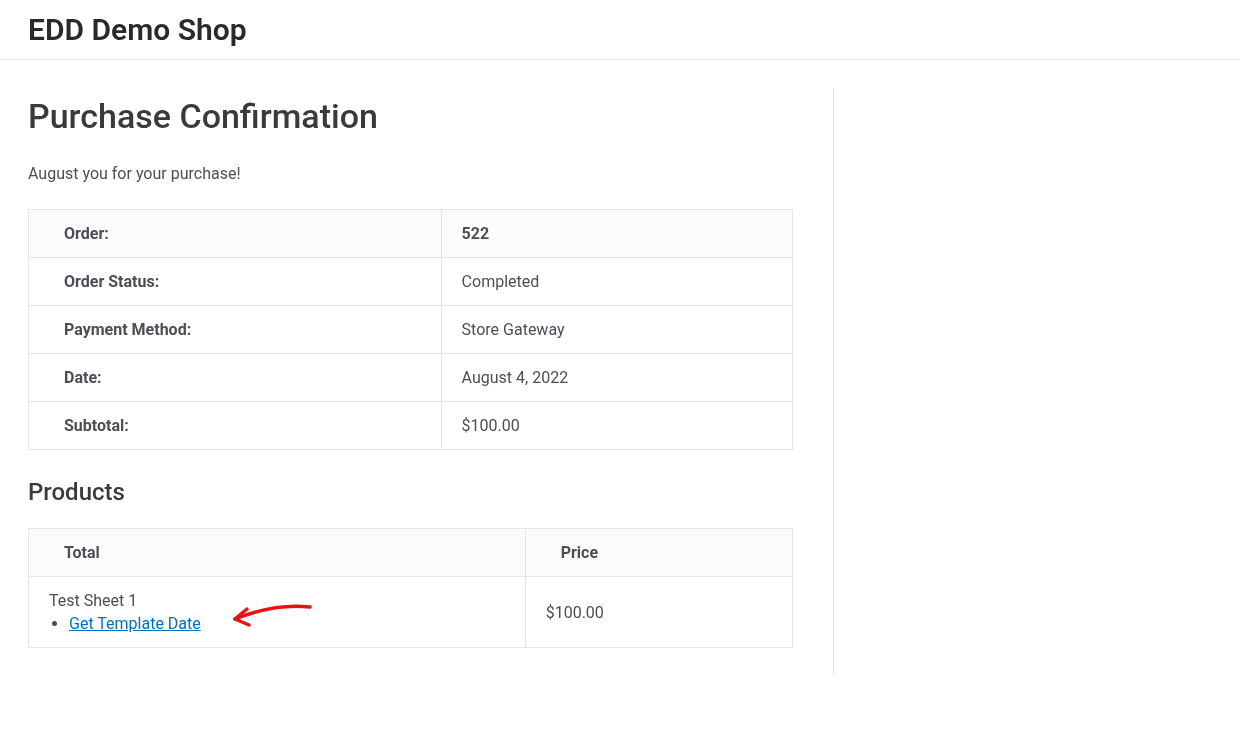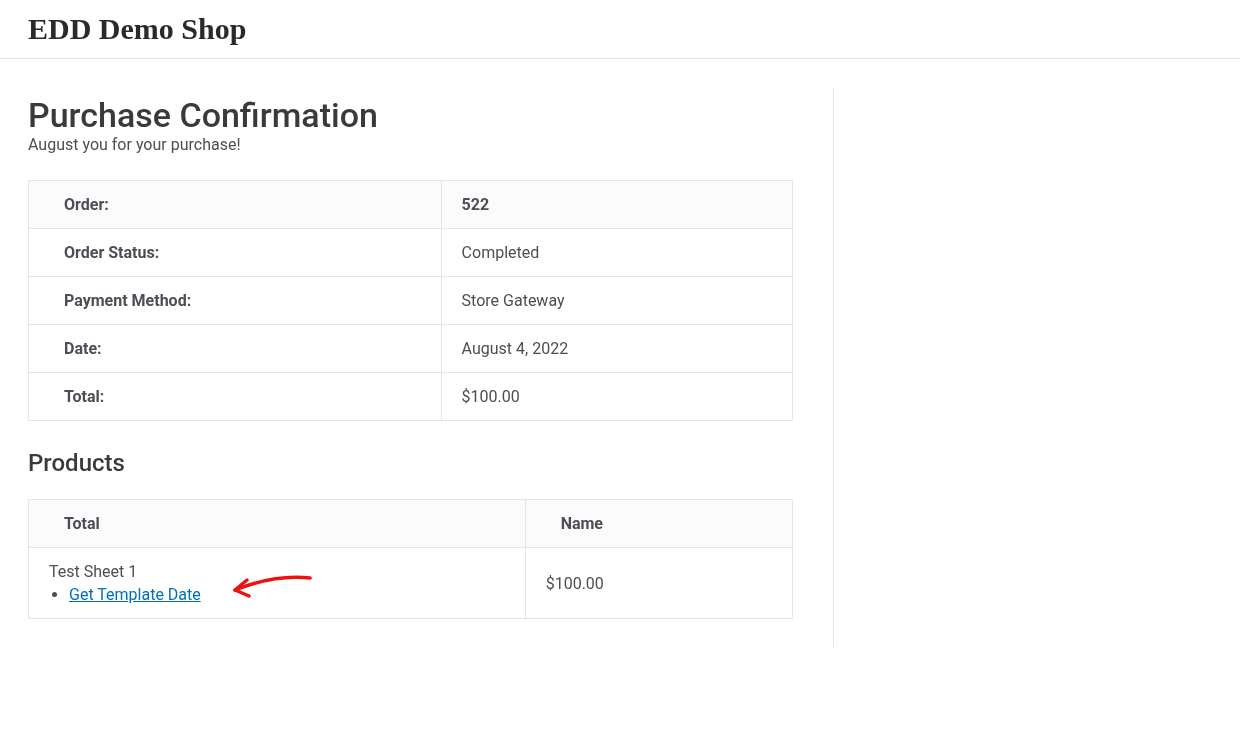--- a/index.html
+++ b/index.html
@@ -16,21 +16,20 @@
       display: flex;
       justify-content: space-between;
       align-items: center;
       padding: 12px 28px;
       border-bottom: 1px solid #e5e5e5;
     }
     .site-title {
       font-size: 30px;
       font-weight: 600;
       color: #2a2a2a;
-      font-family: Liberation Serif, serif;
     }
     .nav {
       display: flex;
       gap: 32px;
       align-items: center;
     }
     .nav a {
       color: #0170b9;
       text-decoration: none;
       font-size: 16px;
@@ -57,20 +56,21 @@
     .sidebar {
       flex: 1;
       border-left: 1px solid #e5e5e5;
       min-height: 560px;
     }
     h1.page-title {
       font-size: 34px;
       font-weight: 500;
       color: #3a3a3a;
       margin-top: 8px;
+      margin-bottom: 28px;
     }
     .thank-you {
       font-size: 16px;
       color: #4b4f55;
       margin-bottom: 26px;
     }
     table {
       width: 100%;
       border-collapse: collapse;
       border: 1px solid #e5e5e5;
@@ -159,33 +159,33 @@
         </tr>
         <tr>
           <th>Payment Method:</th>
           <td>Store Gateway</td>
         </tr>
         <tr>
           <th>Date:</th>
           <td>August 4, 2022</td>
         </tr>
         <tr>
-          <th>Total:</th>
+          <th>Subtotal:</th>
           <td>$100.00</td>
         </tr>
       </tbody>
     </table>
 
     <h2 class="products-heading">Products</h2>
 
     <table class="products-table">
       <thead>
         <tr>
           <th class="name-col">Total</th>
-          <th>Name</th>
+          <th>Price</th>
         </tr>
       </thead>
       <tbody>
         <tr>
           <td class="product-cell">
             <span>Test Sheet 1</span>
             <ul>
               <li>
                 <a href="#">Get Template Date</a>
               </li>

